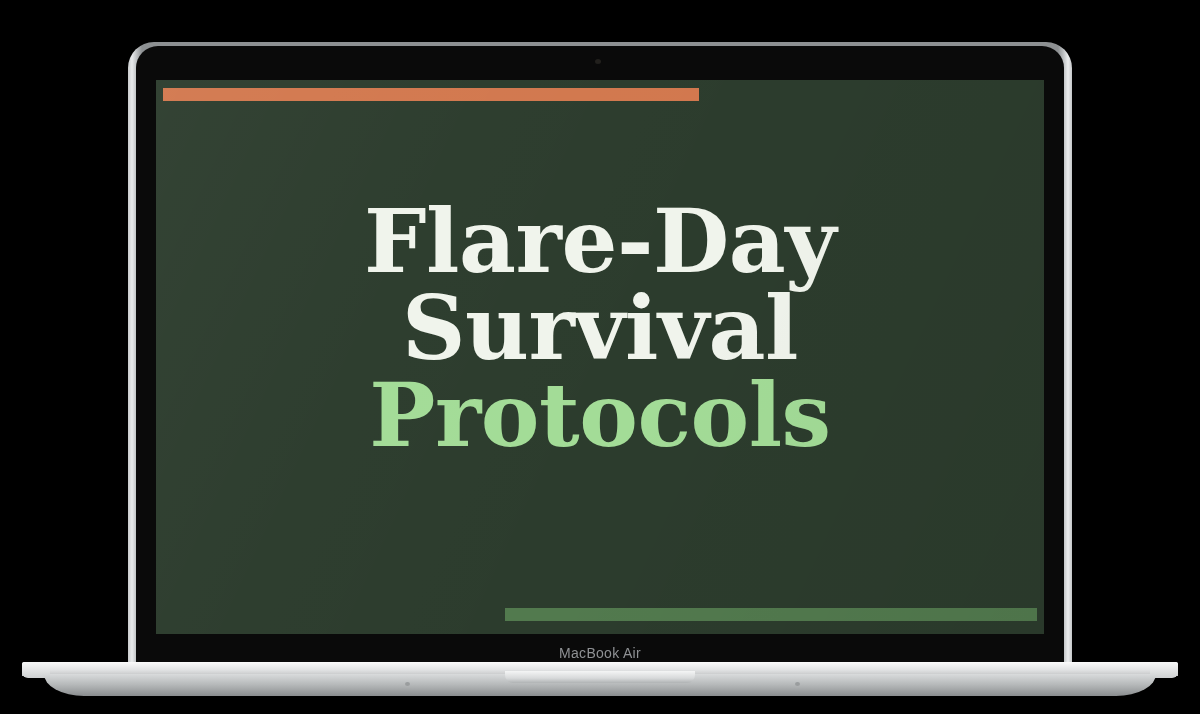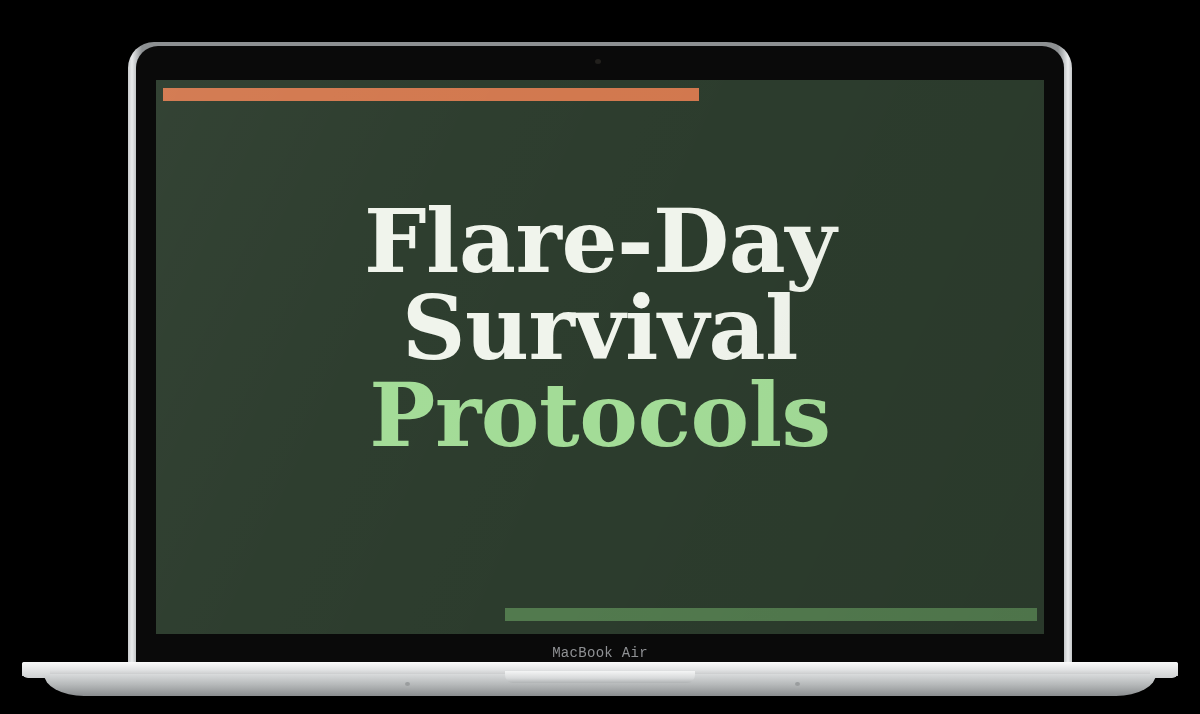--- a/index.html
+++ b/index.html
@@ -92,21 +92,21 @@
   
   .chin-label {
     position: absolute;
     left: 0;
     right: 0;
     top: 645px;
     text-align: center;
     color: #8f9194;
     font-size: 14px;
     letter-spacing: 0.3px;
-    font-family: Liberation Mono, monospace;
+    font-family: Liberation Sans, sans-serif;
   }
 
   
   .base-wrap {
     position: absolute;
     left: 0;
     top: 662px;
     width: 1200px;
     height: 52px;
   }

